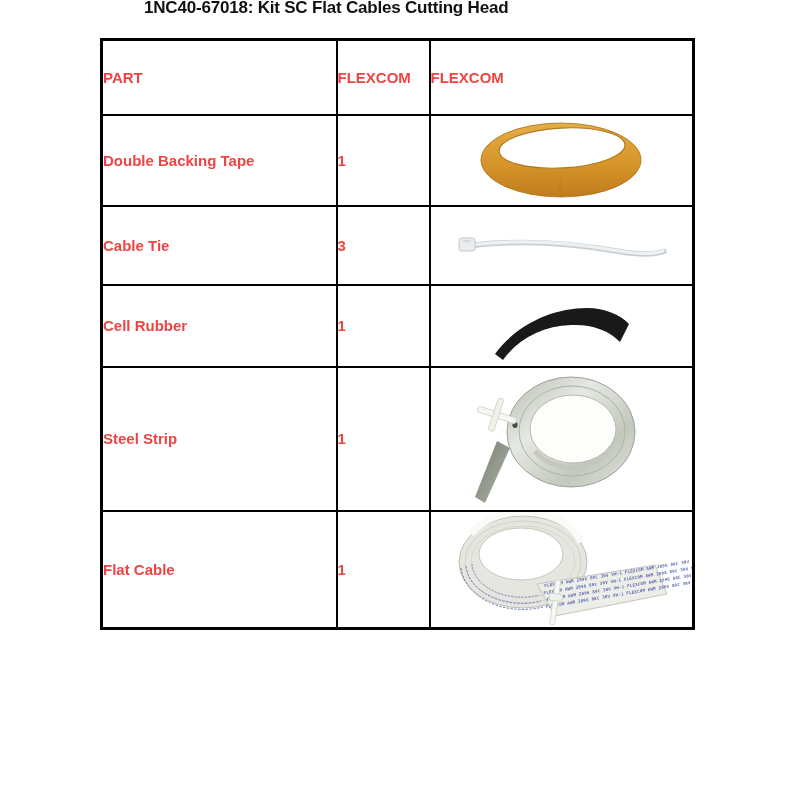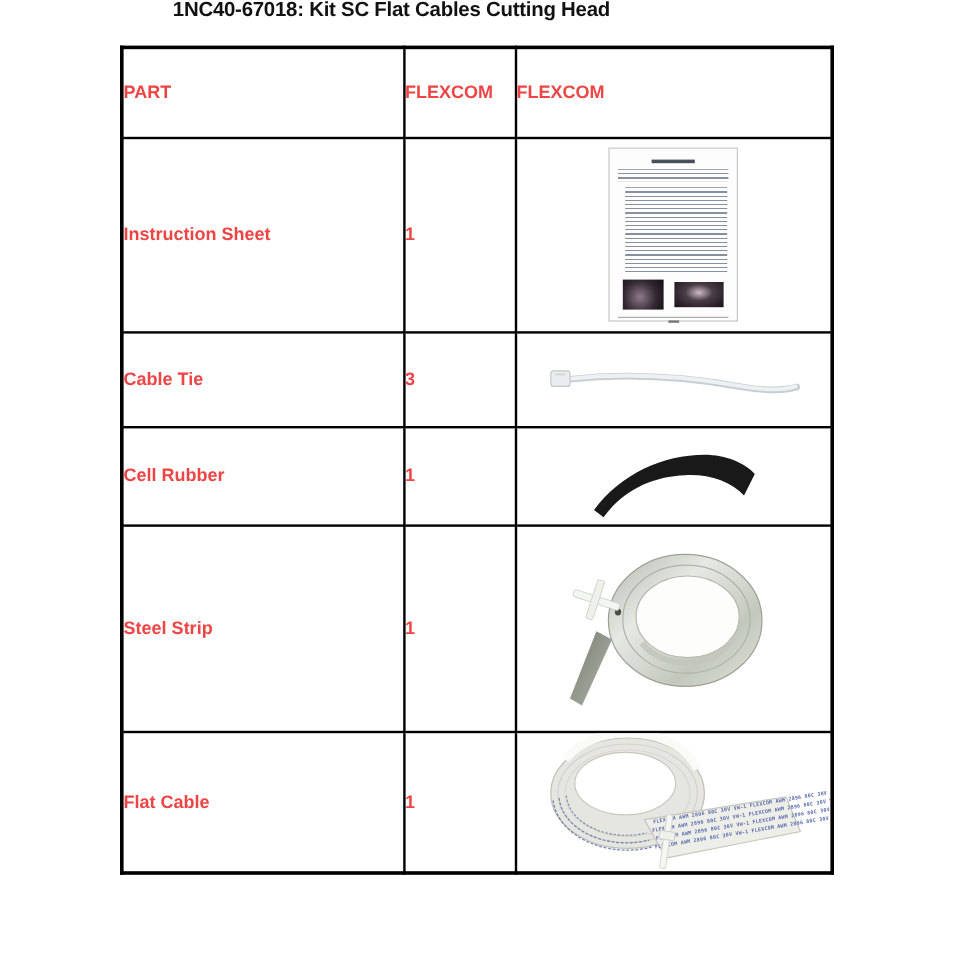--- a/index.html
+++ b/index.html
@@ -20,21 +20,21 @@
   table.kit th, table.kit td{
     border:2px solid #000;text-align:left;vertical-align:middle;
     font-size:15px;font-weight:bold;color:#ef4444;padding:0;
     overflow:hidden;
   }
   tr.hrow{height:75px;}
   tr.r1{height:162px;}
   tr.r2{height:91px;}
   tr.r3{height:65px;}
   tr.r4{height:60px;}
-  tr.r5{height:172px;}
+  tr.r5{height:144px;}
   tr.r6{height:98px;}
   td.pic{background:#fff;}
   td.pic svg{display:block;margin:0 auto;}
 
   
   .sheet{
     width:108px;height:145px;margin:0 auto;background:#fdfdfd;
     border:1px solid #c8c8c8;box-sizing:border-box;
   }
   .sheet-title-bar{width:36px;height:3px;background:#4a4f5c;margin:9px auto 5px;}
@@ -62,38 +62,39 @@
       <col style="width:264px">
     </colgroup>
 
   <tbody>
       <tr class="hrow">
     <th>PART</th>
     <th>FLEXCOM</th>
     <th>FLEXCOM</th>
   </tr>
 
-  <tr class="r1">
-    <td>Instruction Sheet</td>
+
+  <tr class="r2">
+    <td>Double Backing Tape</td>
     <td>1</td>
     <td class="pic">
-      <div class="sheet">
-        <div class="sheet-title-bar"></div>
-        <div class="sheet-para"></div>
-        <div class="sheet-list"></div>
-        <div class="sheet-photos">
-          <div class="photo-l"></div>
-          <div class="photo-r"></div>
-        </div>
-        <div class="sheet-rule"></div>
-        <div class="sheet-foot"></div>
-      </div>
+      <svg width="262" height="87" viewBox="0 0 262 87">
+        <defs>
+          <linearGradient id="tapeG" x1="0" y1="0" x2="0" y2="1">
+            <stop offset="0" stop-color="#e5ad47"></stop>
+            <stop offset="0.55" stop-color="#d6952a"></stop>
+            <stop offset="1" stop-color="#c07c1c"></stop>
+          </linearGradient>
+        </defs>
+        <ellipse cx="130" cy="43" rx="80" ry="37" fill="url(#tapeG)" stroke="#a96f15" stroke-width="0.8"></ellipse>
+        <ellipse cx="131" cy="31" rx="63" ry="20" fill="#ffffff" stroke="#b07a1c" stroke-width="1.2" transform="rotate(-3 131 31)"></ellipse>
+        <line x1="129" y1="62" x2="129" y2="79" stroke="#b5791a" stroke-width="1.4" opacity="0.55"></line>
+      </svg>
     </td>
   </tr>
-
 
   <tr class="r3">
     <td>Cable Tie</td>
     <td>3</td>
     <td class="pic">
       <svg width="262" height="77" viewBox="0 0 262 77">
         <path d="M44,38 C 90,33 140,36 185,44 C 205,47.5 222,48 233,44.5" fill="none" stroke="#c9ced2" stroke-width="5.5" stroke-linecap="round"></path>
         <path d="M44,37.5 C 90,32.5 140,35.5 185,43.5 C 205,47 222,47.5 232,44" fill="none" stroke="#eef1f3" stroke-width="3.2" stroke-linecap="round"></path>
         <rect x="28" y="31" width="16" height="13" rx="2.5" fill="#e9edef" stroke="#c3c8cc" stroke-width="1"></rect>
         <line x1="32" y1="34" x2="40" y2="34" stroke="#cdd2d6" stroke-width="1.5"></line>

